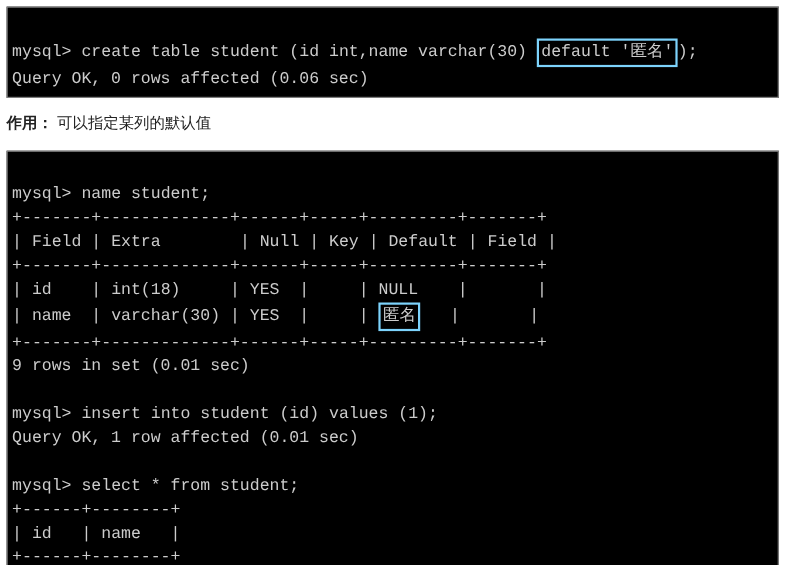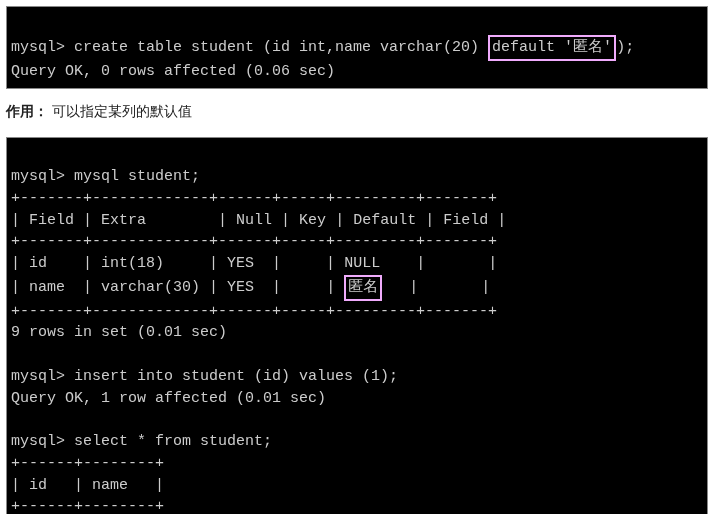--- a/index.html
+++ b/index.html
@@ -28,41 +28,41 @@
     .caption {
       padding: 8px 6px 10px 6px;
       color: #222;
       font-size: 14px;
     }
     .caption strong {
       font-weight: bold;
       font-family: Liberation Serif, serif;
     }
     .redbox {
-      border: 2px solid #f0abfc;
+      border: 2px solid #7dd3fc;
       padding: 0 2px;
       display: inline-block;
       text-align: center;
     }
   </style>
 </head>
 <body>
 
 <div class="terminal">
-<span>mysql&gt;</span> <span>create table student (id int,name varchar(20) </span><span class="redbox">default '匿名'</span><span>);</span>
+<span>mysql&gt;</span> <span>create table student (id int,name varchar(30) </span><span class="redbox">default '匿名'</span><span>);</span>
 <span>Query OK, 0 rows affected (0.06 sec)</span>
 </div>
 
 <div class="caption">
   <strong>作用：</strong>
   <span>可以指定某列的默认值</span>
 </div>
 
 <div class="terminal">
-<span>mysql&gt;</span> <span>mysql student;</span>
+<span>mysql&gt;</span> <span>name student;</span>
 <span>+-------+-------------+------+-----+---------+-------+</span>
 | <span>Field</span> | <span>Extra</span>        | <span>Null</span> | <span>Key</span> | <span>Default</span> | <span>Field</span> |
 <span>+-------+-------------+------+-----+---------+-------+</span>
 | <span>id</span>    | <span>int(18)</span>     | <span>YES</span>  | <span></span>    | <span>NULL</span>    | <span></span>      |
 | <span>name</span>  | <span>varchar(30)</span> | <span>YES</span>  | <span></span>    | <span class="redbox">匿名</span>   | <span></span>      |
 <span>+-------+-------------+------+-----+---------+-------+</span>
 <span>9 rows in set (0.01 sec)</span>
 
 <span>mysql&gt;</span> <span>insert into student (id) values (1);</span>
 <span>Query OK, 1 row affected (0.01 sec)</span>

